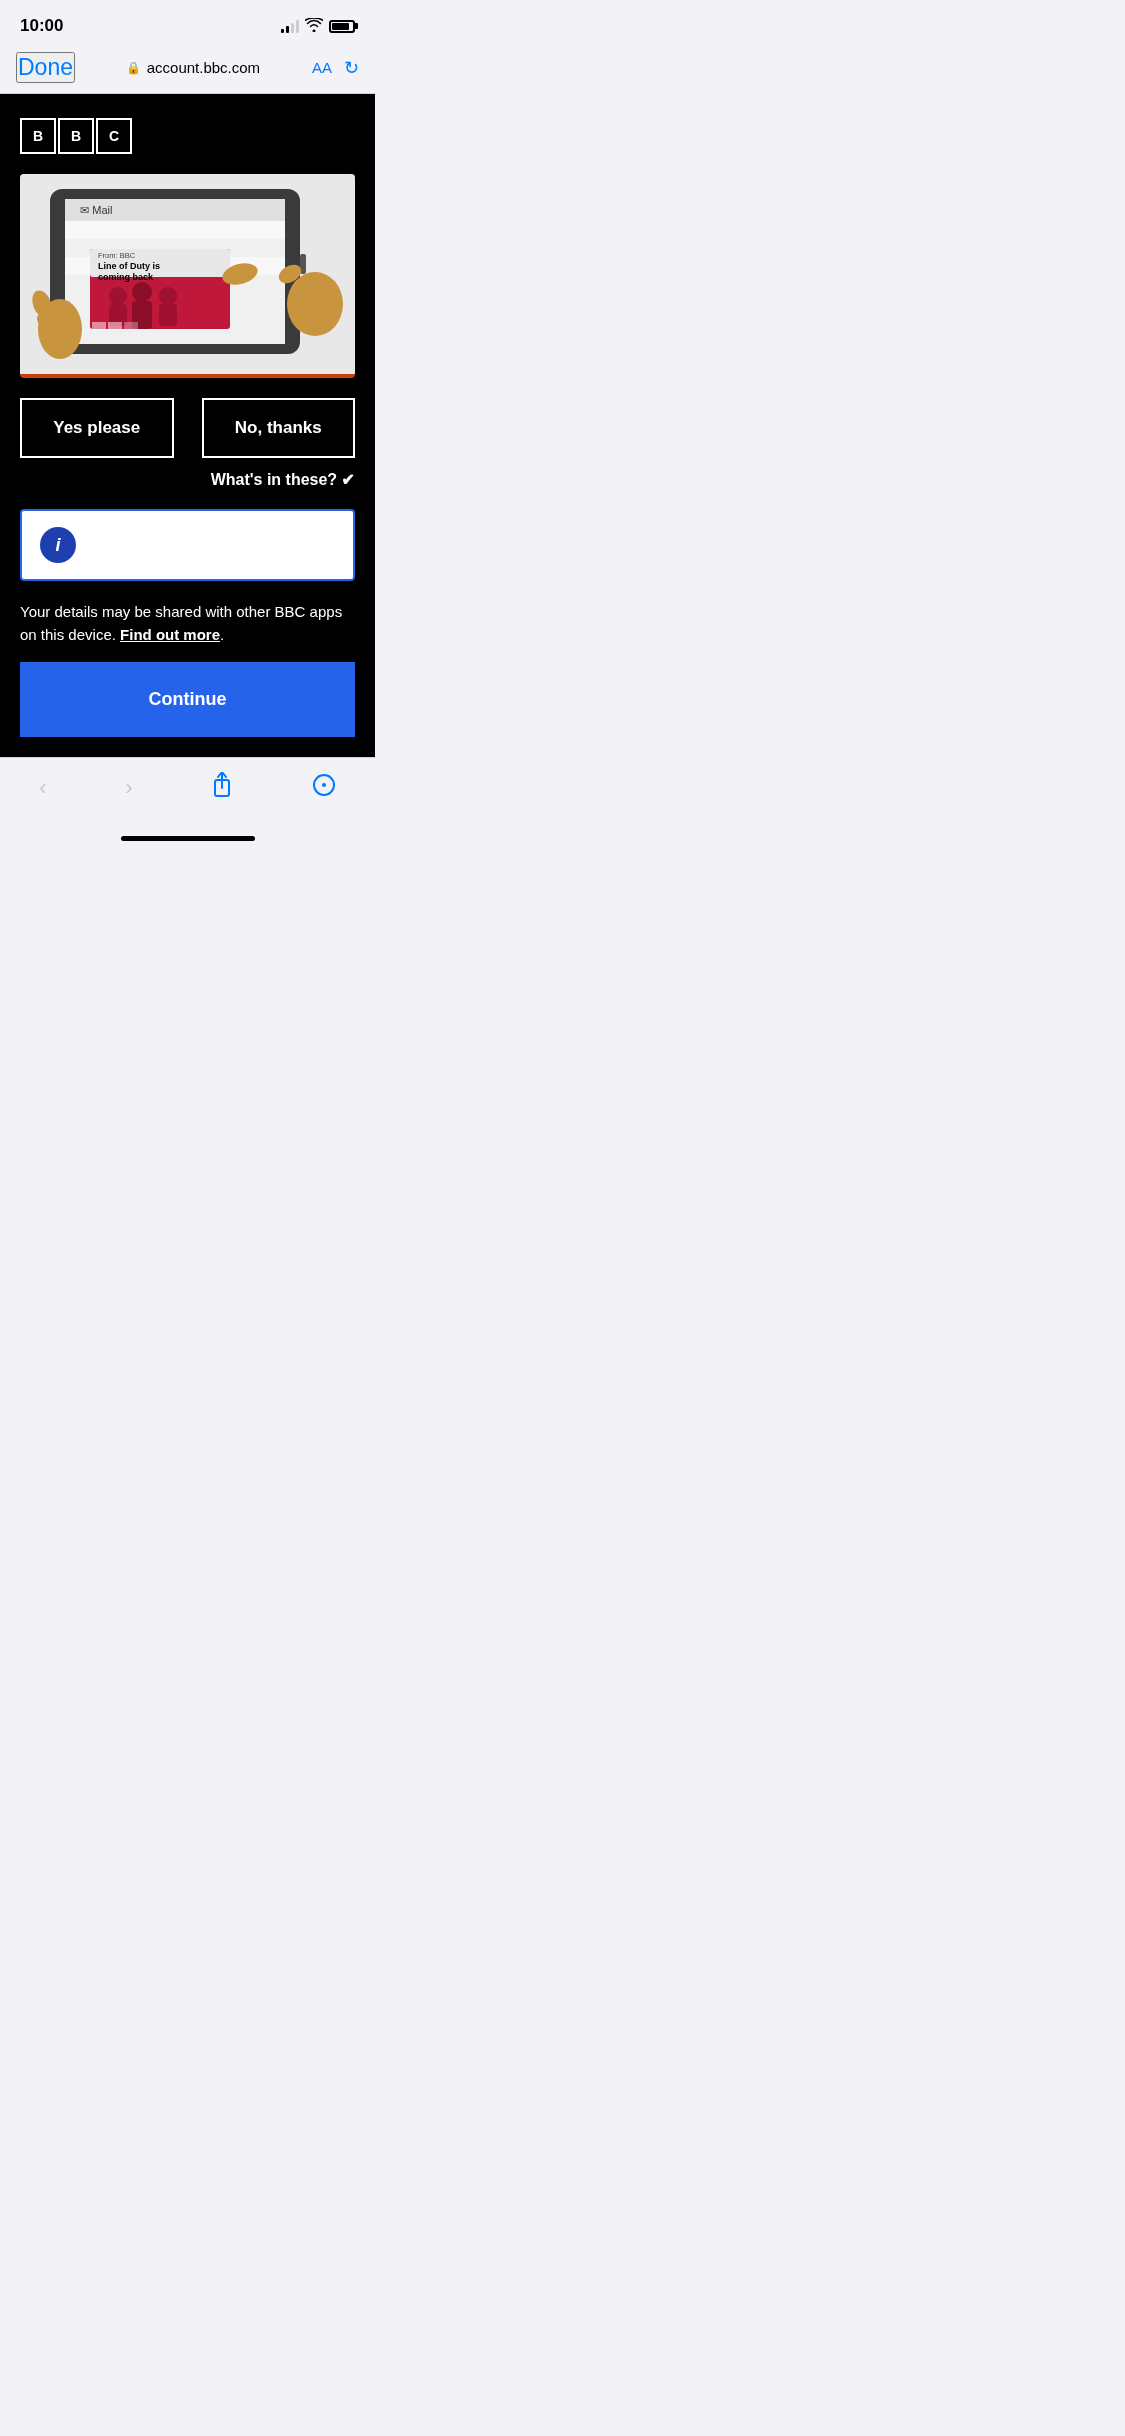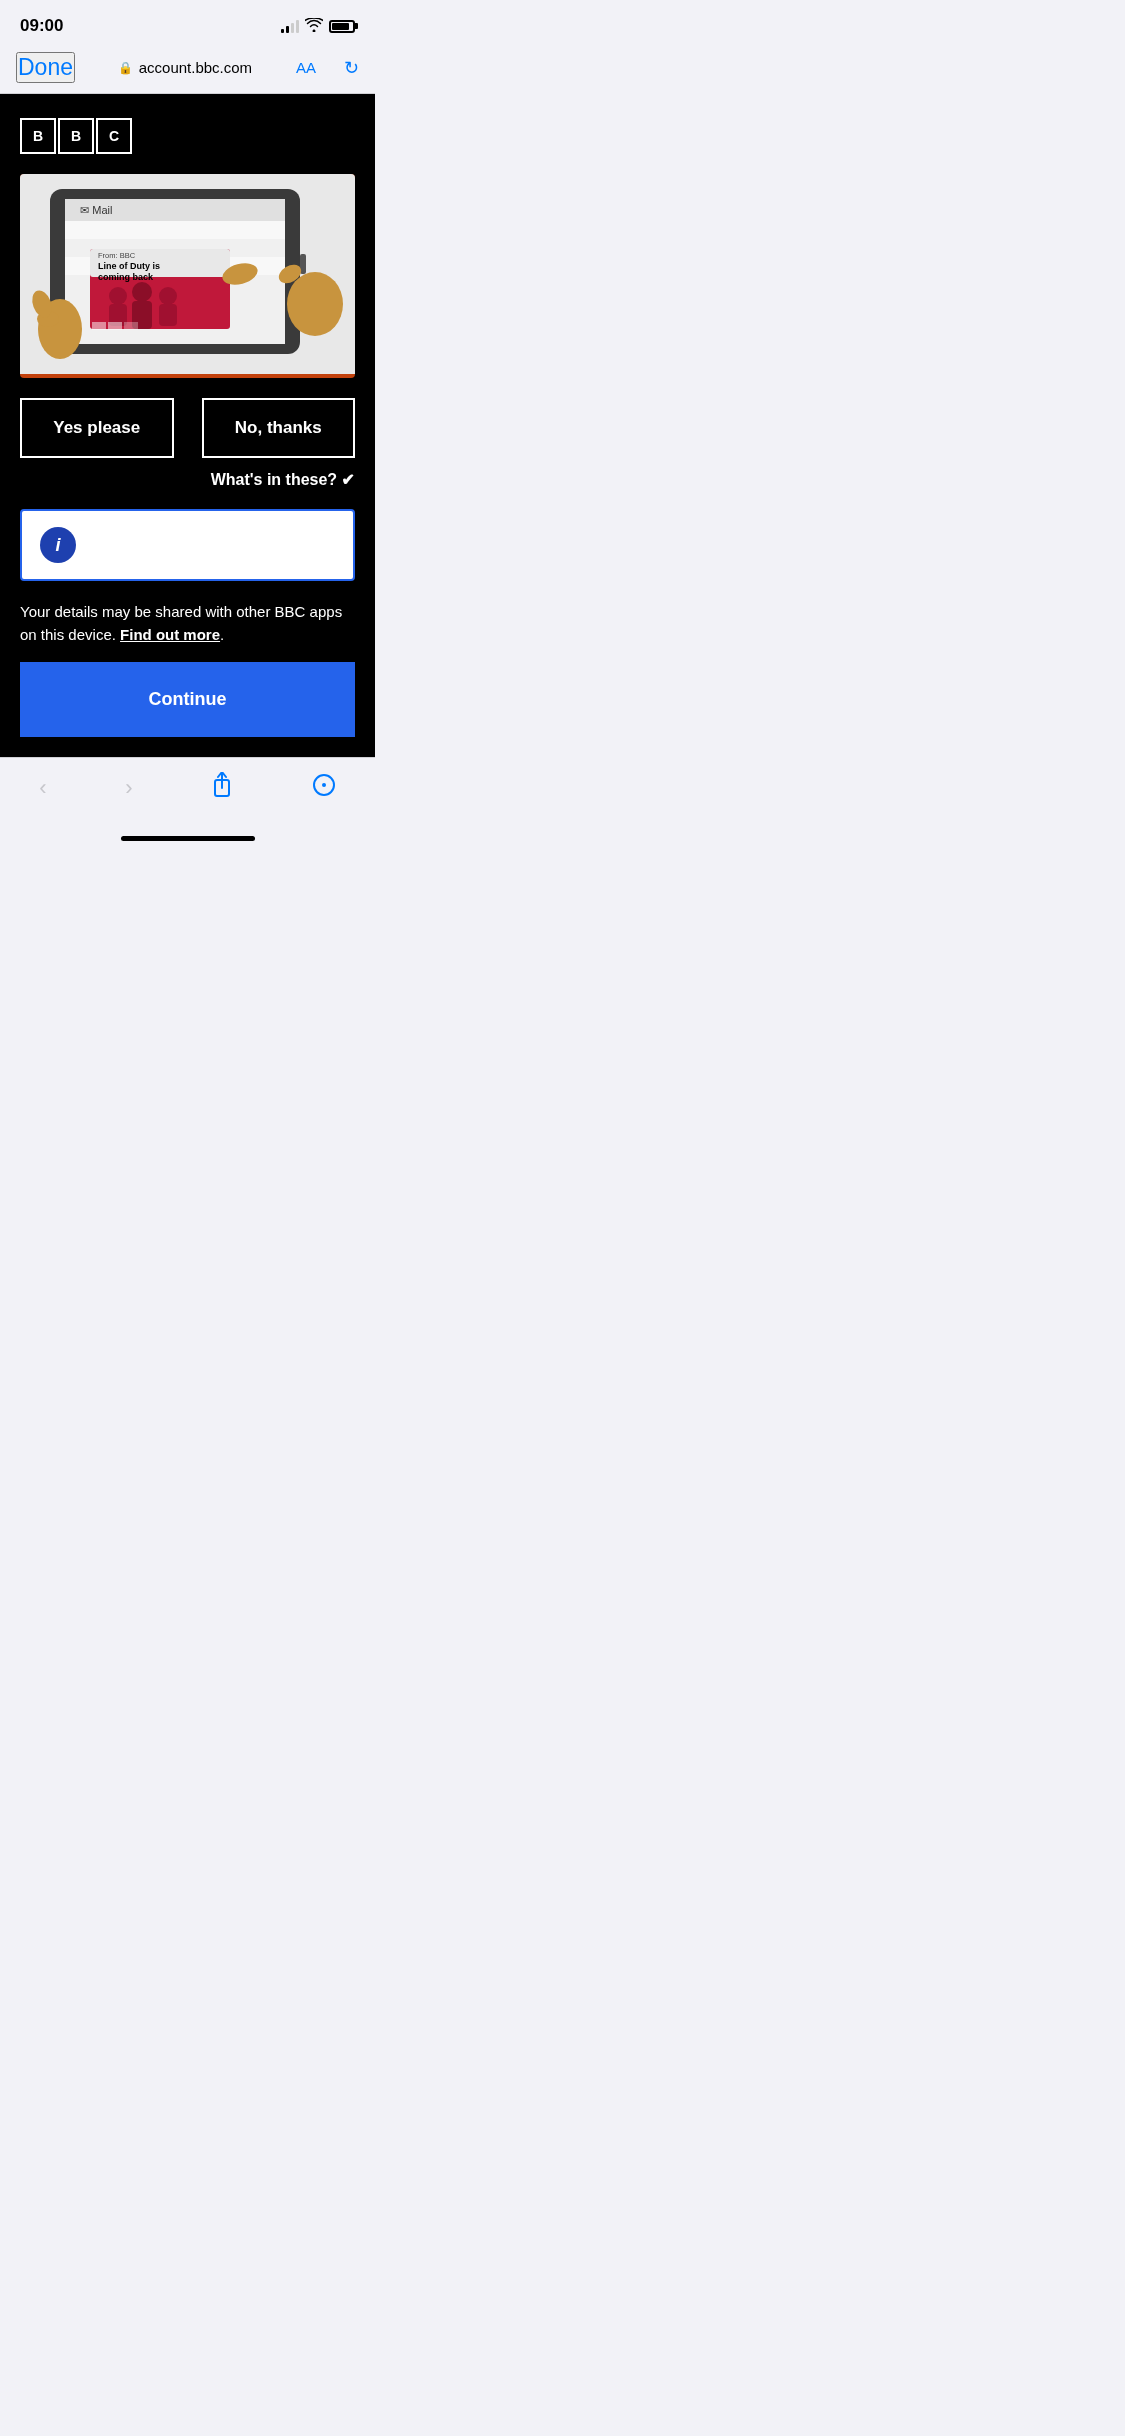--- a/index.html
+++ b/index.html
@@ -96,21 +96,21 @@
       font-size: 15px;
       color: #000;
     }
     .lock-icon {
       font-size: 12px;
       color: #555;
     }
     .browser-controls {
       display: flex;
       align-items: center;
-      gap: 28px;
+      gap: 12px;
     }
     .browser-aa {
       font-size: 15px;
       color: #007aff;
       font-weight: 400;
     }
     .browser-reload {
       font-size: 18px;
       color: #007aff;
     }
@@ -276,21 +276,21 @@
       border-radius: 3px;
       margin: 0 auto;
       position: relative;
       bottom: 0;
     }
   </style>
 </head>
 <body>
 
 <div class="status-bar">
-  <span class="status-time">09:00</span>
+  <span class="status-time">10:00</span>
   <div class="status-icons">
     <div class="signal-bars">
       <div class="signal-bar" style="height:4px;"></div>
       <div class="signal-bar" style="height:7px;"></div>
       <div class="signal-bar" style="height:10px; background:#ccc;"></div>
       <div class="signal-bar" style="height:13px; background:#ccc;"></div>
     </div>
     <span class="wifi-icon">
       
       <svg width="18" height="14" viewBox="0 0 18 14" fill="none">

